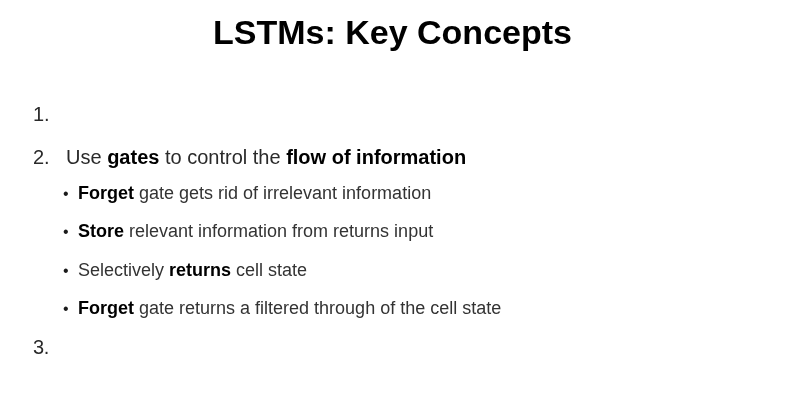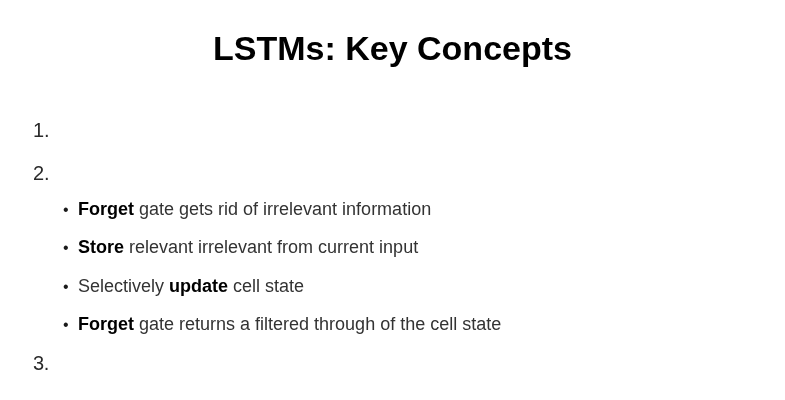--- a/index.html
+++ b/index.html
@@ -15,21 +15,21 @@
     color: #262626;
     -webkit-font-smoothing: antialiased;
   }
   .slide {
     position: relative;
     width: 785px;
     height: 400px;
     background: #ffffff;
   }
   .title {
-    margin: 16px;
+    margin: 0;
     padding-top: 12px;
     text-align: center;
     font-size: 34px;
     line-height: 40px;
     font-weight: 700;
     color: #000000;
     letter-spacing: 0px;
   }
   .content {
     margin: 0;
@@ -83,35 +83,36 @@
   <h1 class="title">LSTMs: Key Concepts</h1>
 
   <div class="content">
 
     <div class="row item row-item1">
       <span class="marker">1.</span>
     </div>
 
     <div class="row item row-item2">
       <span class="marker">2.</span>
+      <span class="text"><span>Use </span><span class="b">gates</span><span> to control the </span><span class="b">flow of information</span></span>
     </div>
 
     <div class="row bullet row-b1">
       <span class="marker">•</span>
       <span class="text"><span class="b">Forget</span><span> gate gets rid of irrelevant information</span></span>
     </div>
 
     <div class="row bullet row-b2">
       <span class="marker">•</span>
-      <span class="text"><span class="b">Store</span><span> relevant irrelevant from current input</span></span>
+      <span class="text"><span class="b">Store</span><span> relevant information from returns input</span></span>
     </div>
 
     <div class="row bullet row-b3">
       <span class="marker">•</span>
-      <span class="text"><span>Selectively </span><span class="b">update</span><span> cell state</span></span>
+      <span class="text"><span>Selectively </span><span class="b">returns</span><span> cell state</span></span>
     </div>
 
     <div class="row bullet row-b4">
       <span class="marker">•</span>
       <span class="text"><span class="b">Forget</span><span> gate returns a filtered through of the cell state</span></span>
     </div>
 
     <div class="row item row-item3">
       <span class="marker">3.</span>
     </div>

